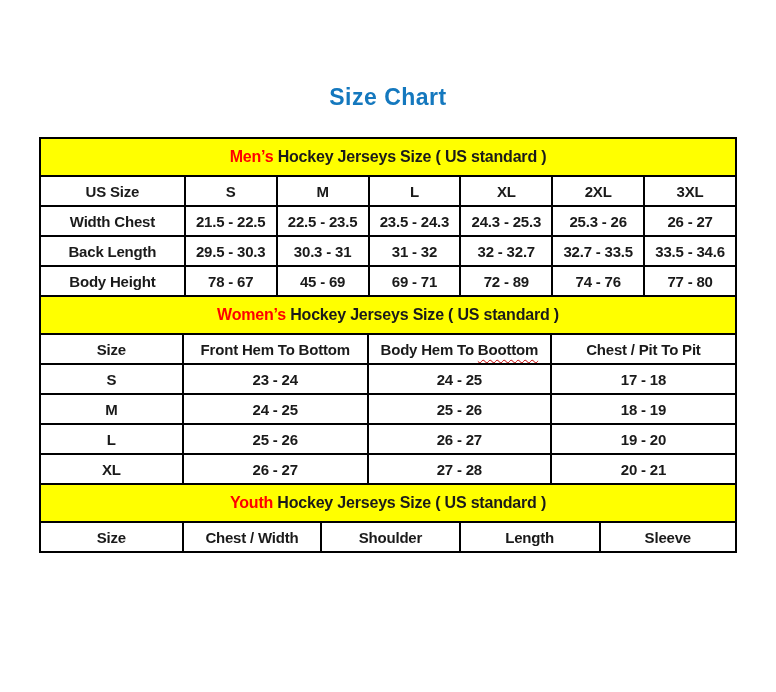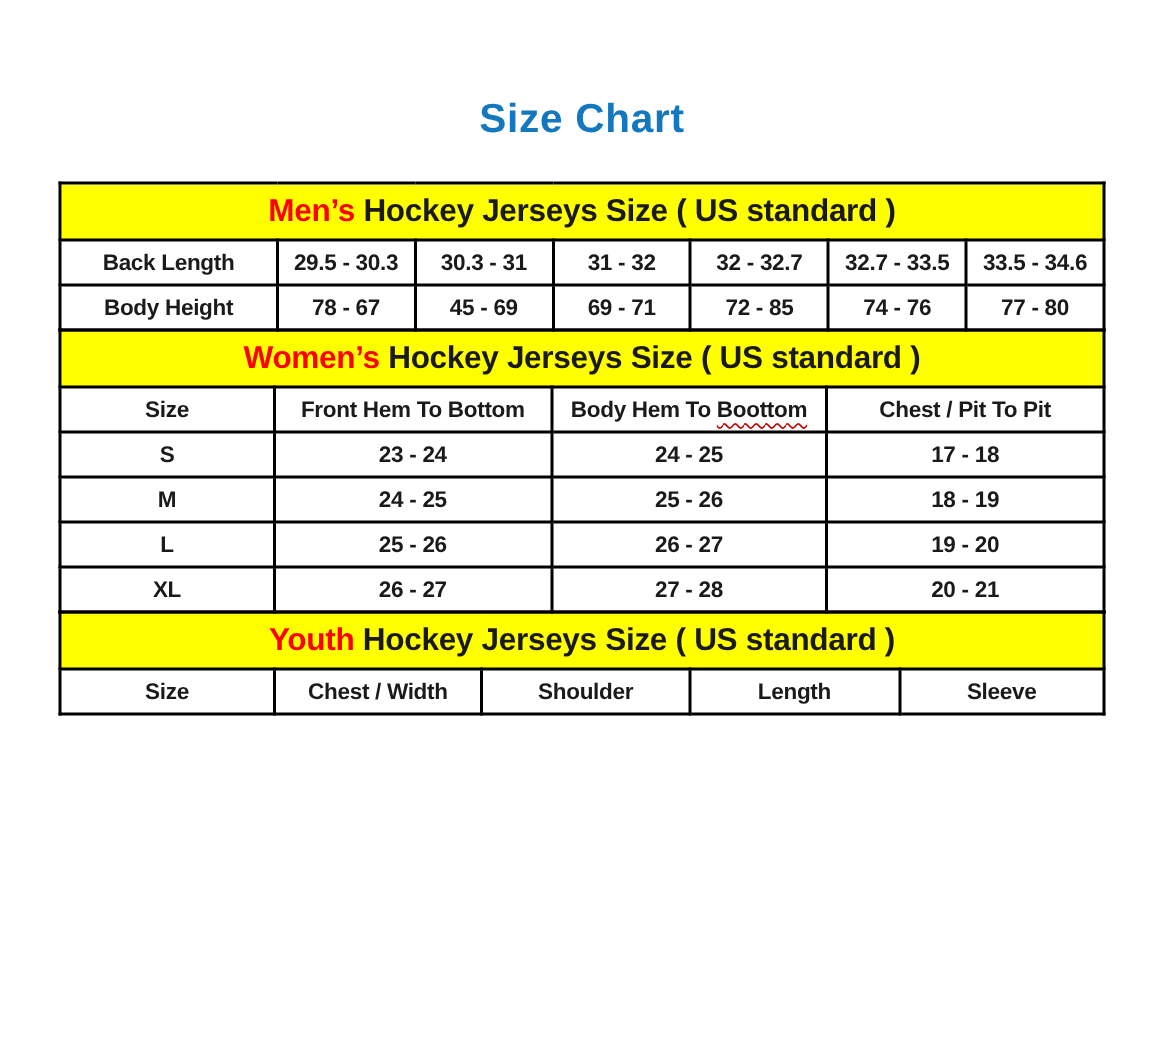--- a/index.html
+++ b/index.html
@@ -12,23 +12,23 @@
     width: 776px;
     height: 692px;
     background: #ffffff;
     overflow: hidden;
     font-family: "Liberation Sans", sans-serif;
     font-weight: bold;
     color: #1a1a1a;
   }
   .page-title {
     margin: 0;
-    padding-top: 64px;
+    padding-top: 84px;
     text-align: center;
-    font-size: 27px;
+    font-size: 23px;
     letter-spacing: 0.5px;
     color: #1478BE;
   }
   .tables-wrap {
     width: 698px;
     margin: 26px auto 0 auto;
   }
   table {
     width: 100%;
     border-collapse: collapse;
@@ -45,21 +45,21 @@
     font-weight: bold;
     padding: 1px 2px;
     height: 26px;
     letter-spacing: -0.2px;
     white-space: nowrap;
     overflow: hidden;
   }
   tr.band-row td {
     background: #FFFF00;
     height: 34px;
-    font-size: 21px;
+    font-size: 16px;
   }
   .band-highlight {
     color: #FF0000;
   }
   .band-rest {
     color: #1a1a1a;
   }
   .squiggle {
     text-decoration: underline wavy #C00000 1px;
     text-underline-offset: 4px;
@@ -82,36 +82,54 @@
         <col style="width:13.2%">
           <col style="width:13.2%">
           <col style="width:13.2%">
           <col style="width:13.2%">
       </colgroup>
       <tbody>
           <tr class="band-row">
         <td colspan="7">
           <span class="band-highlight">Men’s</span><span class="band-rest"> Hockey Jerseys Size ( US standard )</span>
         </td>
+      </tr>
+      <tr class="head-row">
+        <th>US Size</th>
+        <th>S</th>
+        <th>M</th>
+        <th>L</th>
+        <th>XL</th>
+        <th>2XL</th>
+        <th>3XL</th>
+      </tr>
+      <tr class="data-row">
+        <td>Width Chest</td>
+        <td>21.5 - 22.5</td>
+        <td>22.5 - 23.5</td>
+        <td>23.5 - 24.3</td>
+        <td>24.3 - 25.3</td>
+        <td>25.3 - 26</td>
+        <td>26 - 27</td>
       </tr>
       <tr class="data-row">
         <td>Back Length</td>
         <td>29.5 - 30.3</td>
         <td>30.3 - 31</td>
         <td>31 - 32</td>
         <td>32 - 32.7</td>
         <td>32.7 - 33.5</td>
         <td>33.5 - 34.6</td>
       </tr>
       <tr class="data-row">
         <td>Body Height</td>
         <td>78 - 67</td>
         <td>45 - 69</td>
         <td>69 - 71</td>
-        <td>72 - 85</td>
+        <td>72 - 89</td>
         <td>74 - 76</td>
         <td>77 - 80</td>
       </tr>
     </tbody>
       </table>
 
     <table>
       <colgroup>
         <col style="width:20.5%">
           <col style="width:26.6%">

